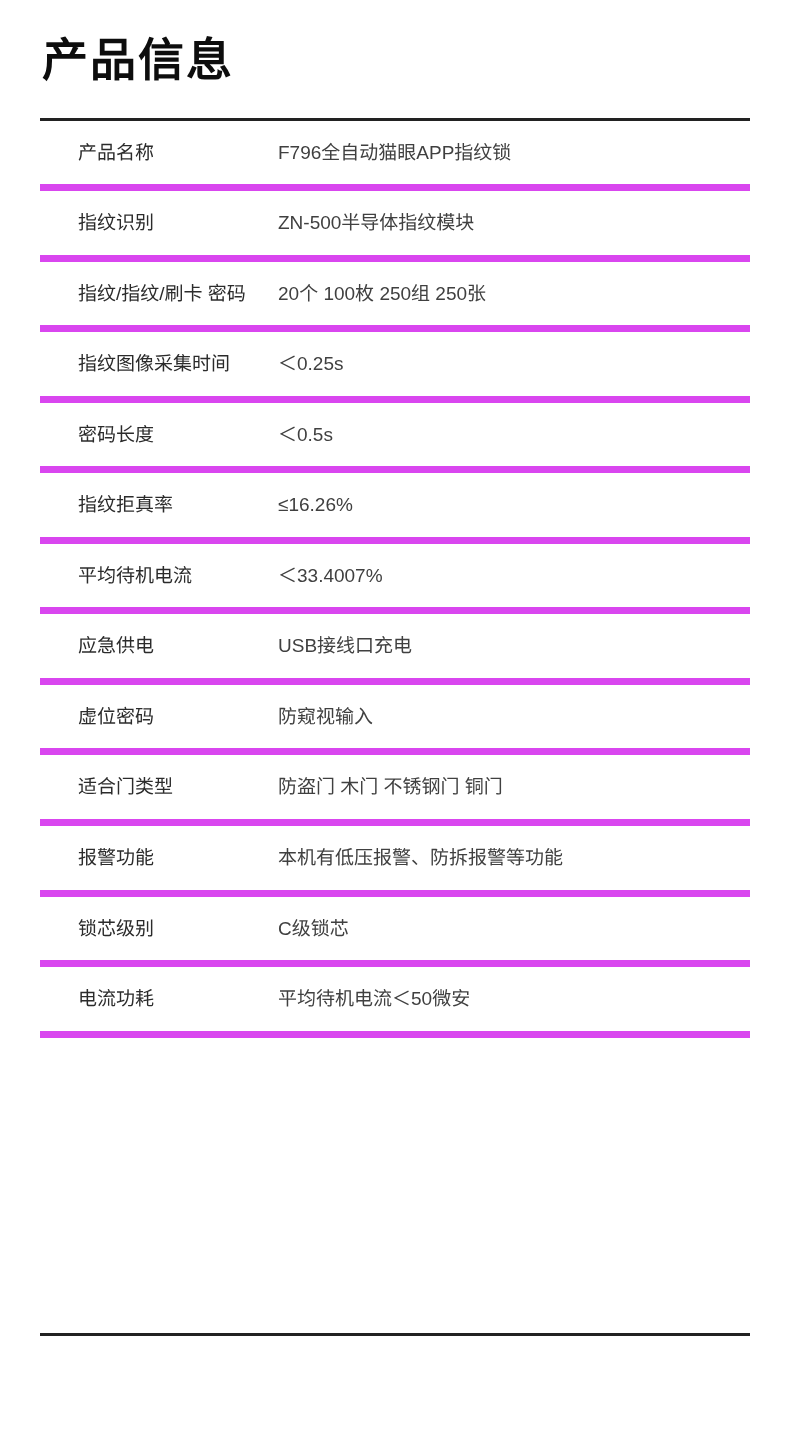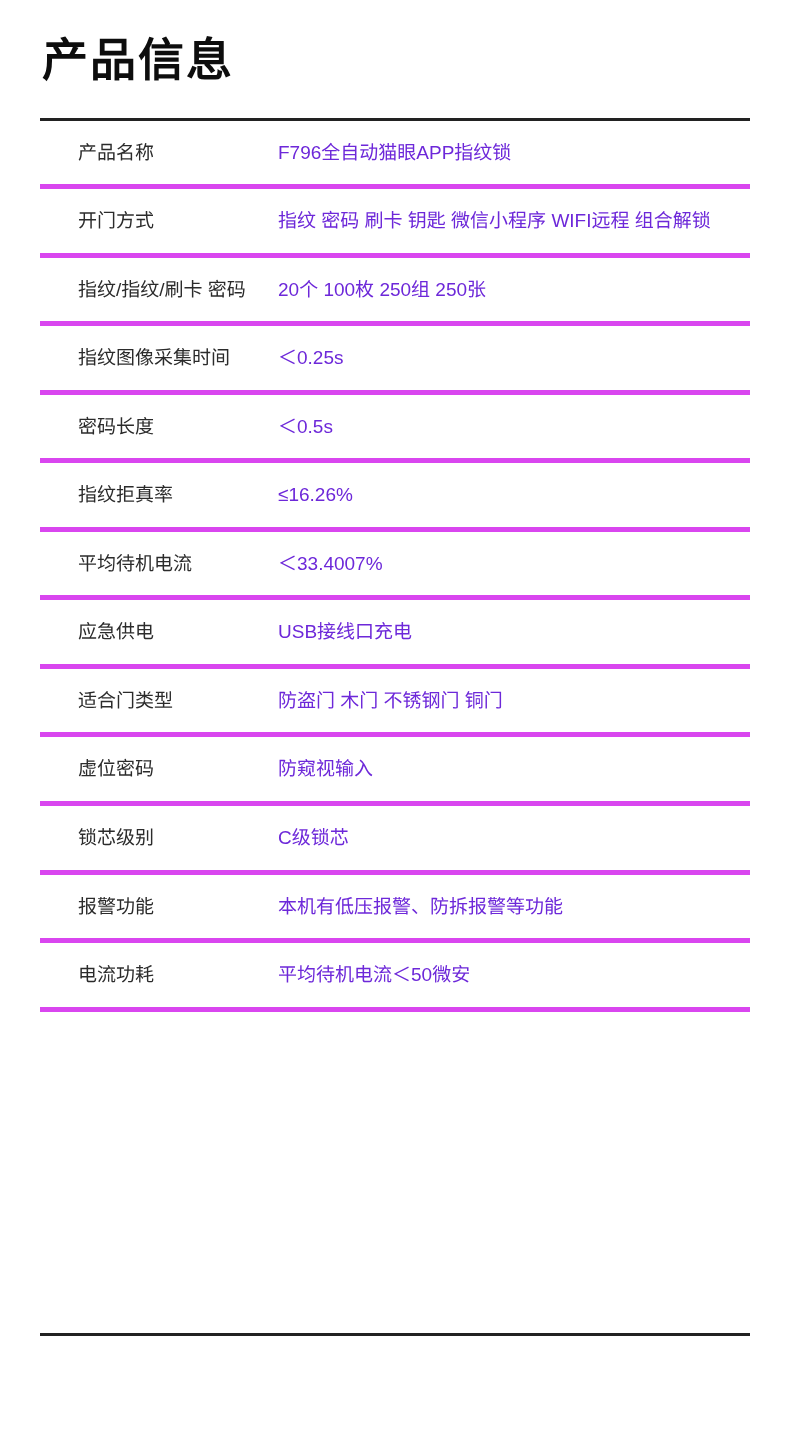--- a/index.html
+++ b/index.html
@@ -38,37 +38,37 @@
     background: #222222;
     width: 100%;
   }
   .spec-table {
     width: 100%;
     border-collapse: collapse;
     table-layout: fixed;
     margin-top: 0;
   }
   .spec-table tr {
-    border-bottom: 5px solid #d946ef;
+    border-bottom: 7px solid #d946ef;
   }
   .spec-table td {
     padding: 18px 0 18px 0;
     font-size: 19px;
     color: #2b2b2b;
     vertical-align: middle;
     line-height: 1.45;
   }
   .spec-table td.label {
     width: 196px;
     padding-left: 38px;
     color: #2b2b2b;
   }
   .spec-table td.value {
     padding-left: 4px;
-    color: #6d28d9;
+    color: #404040;
   }
   .bottom-rule {
     position: absolute;
     left: 40px;
     right: 40px;
     bottom: 96px;
     height: 3px;
     background: #222222;
   }
 </style>
@@ -81,22 +81,22 @@
 
   <div class="top-rule"></div>
 
   <table class="spec-table">
     <tbody>
         <tr>
           <td class="label">产品名称</td>
           <td class="value">F796全自动猫眼APP指纹锁</td>
         </tr>
         <tr>
-          <td class="label">开门方式</td>
-          <td class="value">指纹 密码 刷卡 钥匙 微信小程序 WIFI远程 组合解锁</td>
+          <td class="label">指纹识别</td>
+          <td class="value">ZN-500半导体指纹模块</td>
         </tr>
         <tr>
           <td class="label">指纹/指纹/刷卡 密码</td>
           <td class="value">20个 100枚 250组 250张</td>
         </tr>
         <tr>
           <td class="label">指纹图像采集时间</td>
           <td class="value">＜0.25s</td>
         </tr>
         <tr>
@@ -109,34 +109,34 @@
         </tr>
         <tr>
           <td class="label">平均待机电流</td>
           <td class="value">＜33.4007%</td>
         </tr>
         <tr>
           <td class="label">应急供电</td>
           <td class="value">USB接线口充电</td>
         </tr>
         <tr>
+          <td class="label">虚位密码</td>
+          <td class="value">防窥视输入</td>
+        </tr>
+        <tr>
           <td class="label">适合门类型</td>
           <td class="value">防盗门 木门 不锈钢门 铜门</td>
         </tr>
         <tr>
-          <td class="label">虚位密码</td>
-          <td class="value">防窥视输入</td>
+          <td class="label">报警功能</td>
+          <td class="value">本机有低压报警、防拆报警等功能</td>
         </tr>
         <tr>
           <td class="label">锁芯级别</td>
           <td class="value">C级锁芯</td>
-        </tr>
-        <tr>
-          <td class="label">报警功能</td>
-          <td class="value">本机有低压报警、防拆报警等功能</td>
         </tr>
         <tr>
           <td class="label">电流功耗</td>
           <td class="value">平均待机电流＜50微安</td>
         </tr>
       </tbody>
   </table>
 
   <div class="bottom-rule"></div>
 

